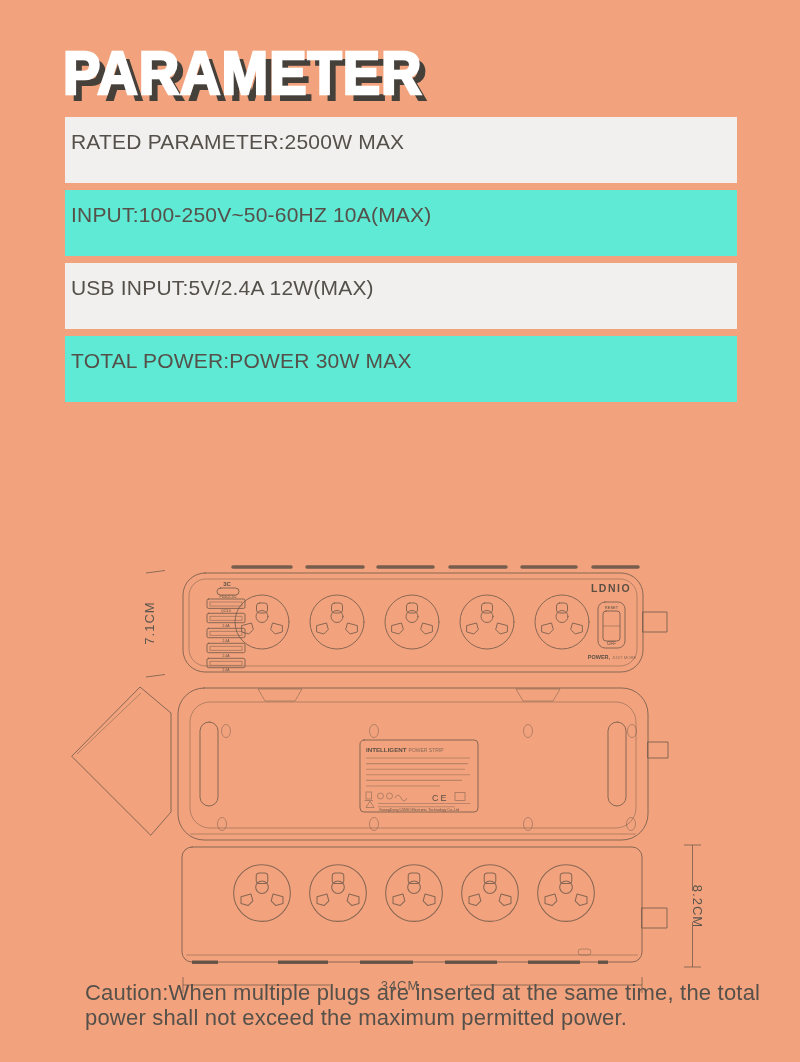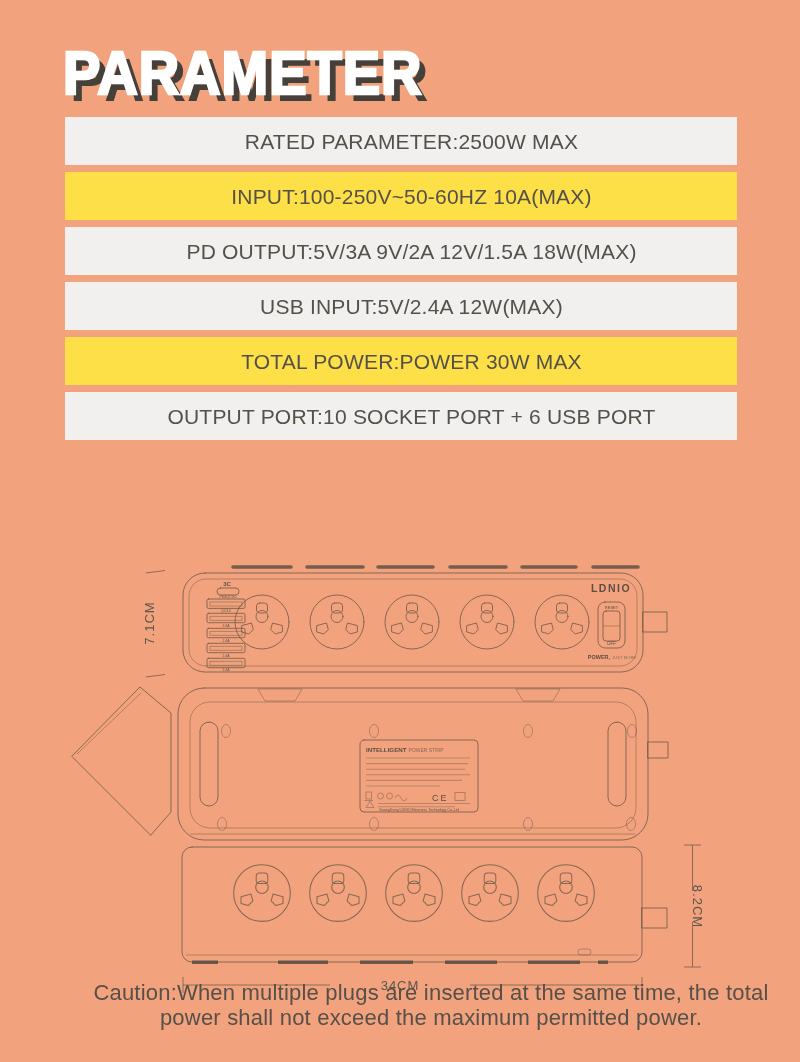--- a/index.html
+++ b/index.html
@@ -1,35 +1,35 @@
 <!DOCTYPE html>
 <html><head>
 <meta charset="utf-8">
 <style>
   html,body{margin:0;padding:0;}
   body{width:800px;height:1062px;overflow:hidden;font-family:"Liberation Sans",sans-serif;}
-  .page{position:relative;width:800px;height:1062px;background:#F2A37D;text-align:center;}
+  .page{position:relative;width:800px;height:1062px;background:#F2A37D;}
 
   .big-title{
     position:absolute;left:63px;top:38px;
     font-size:56px;font-weight:bold;letter-spacing:1px;
     color:#ffffff;-webkit-text-stroke:2.5px #ffffff;
     text-shadow:7px 6px 0 #45403A;
     transform:scaleY(1.08);transform-origin:left top;
     white-space:nowrap;
   }
 
   .spec-list{position:absolute;left:65px;top:117px;width:672px;}
   .spec-row{
-    height:48px;line-height:50px;margin-bottom:7px;
-    padding-left:21px;font-size:21px;letter-spacing:.2px;color:#55504A;
+    height:66px;line-height:50px;margin-bottom:7px;
+    padding-left:6px;font-size:21px;letter-spacing:.2px;color:#55504A;
     white-space:nowrap;
   }
   .spec-row.light{background:#F1F0EE;}
-  .spec-row.alt{background:#fde047;}
+  .spec-row.alt{background:#5eead4;}
 
   .diagram{position:absolute;left:0;top:550px;width:800px;height:445px;}
   svg{font-family:"Liberation Sans",sans-serif;}
   .ln{stroke:#6E584A;stroke-width:1;fill:none;opacity:.8;stroke-linejoin:round;stroke-linecap:round;}
   .ln-thin{stroke:#6E584A;stroke-width:.8;fill:none;opacity:.6;}
   .pad{fill:#4E463E;opacity:.8;stroke:none;}
   .txt{fill:#5B4F44;stroke:none;}
   .dimtxt{fill:#5B554E;stroke:none;font-size:13px;letter-spacing:1px;}
   .dim{stroke:#6E584A;stroke-width:1;opacity:.75;fill:none;}
   .microline{stroke:#6E584A;stroke-width:1.1;opacity:.4;}
@@ -42,24 +42,22 @@
 </head>
 <body>
 
 <div class="page">
 
   <div class="big-title">PARAMETER</div>
 
   <div class="spec-list">
       <div class="spec-row light">RATED PARAMETER:2500W MAX</div>
       <div class="spec-row alt">INPUT:100-250V~50-60HZ 10A(MAX)</div>
-      <div class="spec-row light">PD OUTPUT:5V/3A 9V/2A 12V/1.5A 18W(MAX)</div>
       <div class="spec-row light">USB INPUT:5V/2.4A 12W(MAX)</div>
       <div class="spec-row alt">TOTAL POWER:POWER 30W MAX</div>
-      <div class="spec-row light">OUTPUT PORT:10 SOCKET PORT + 6 USB PORT</div>
     </div>
 
   <svg class="diagram" viewBox="0 0 800 445" width="800" height="445">
     <defs>
       <g id="socket" class="ln">
         <circle r="27"></circle>
         <rect x="-5.5" y="-19" width="11" height="10" rx="3"></rect>
         <circle cy="-5.5" r="6"></circle>
         <path d="M-20,3.5 l9.5,-2.5 1.8,6.5 -4.5,4.5 -6.8,-2 z"></path>
         <path d="M20,3.5 l-9.5,-2.5 -1.8,6.5 4.5,4.5 6.8,-2 z"></path>

